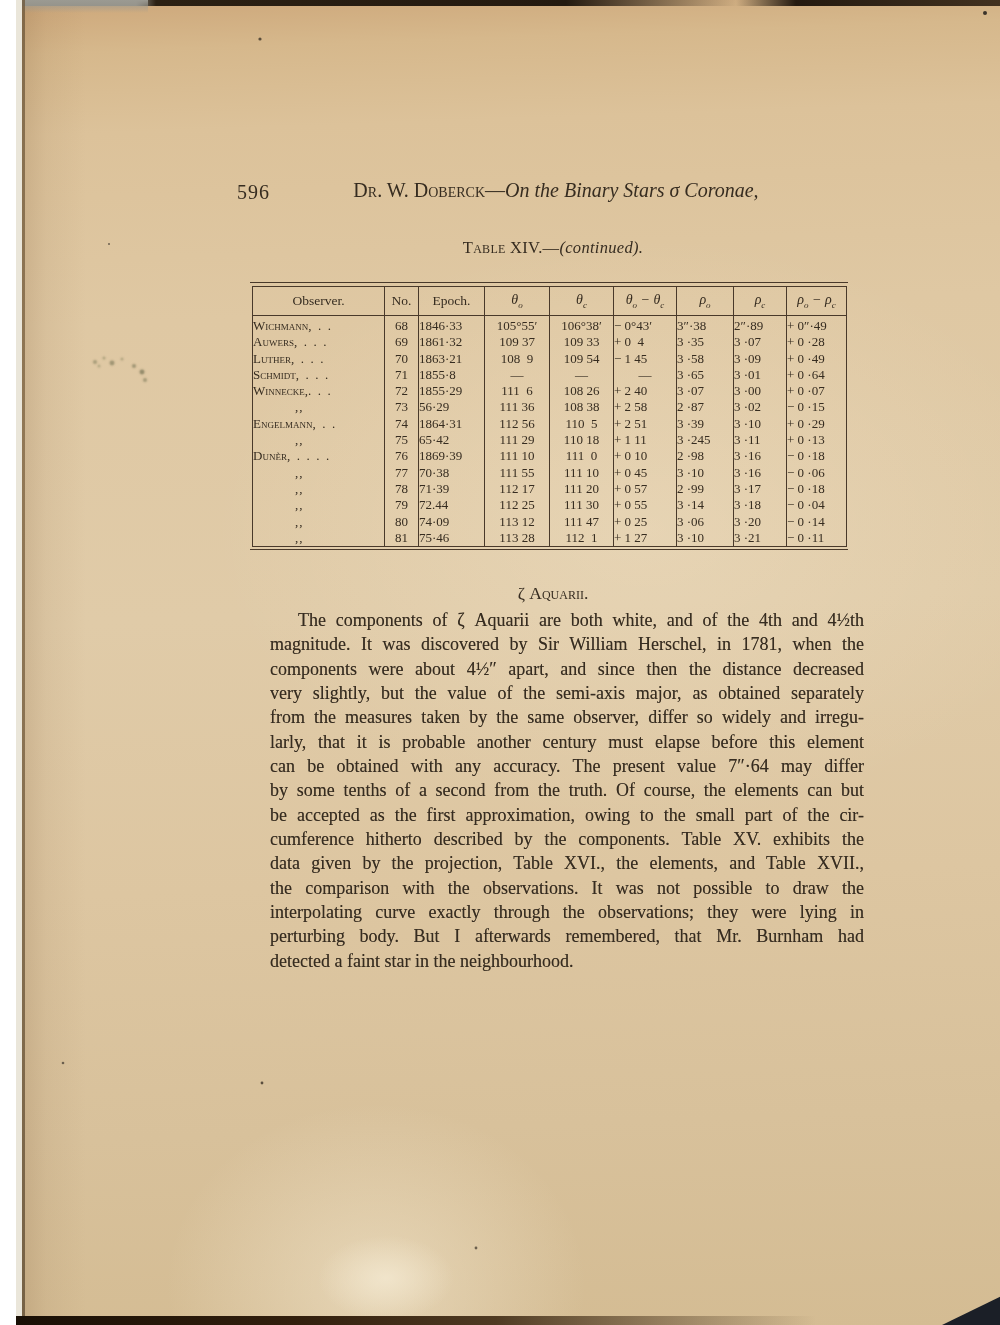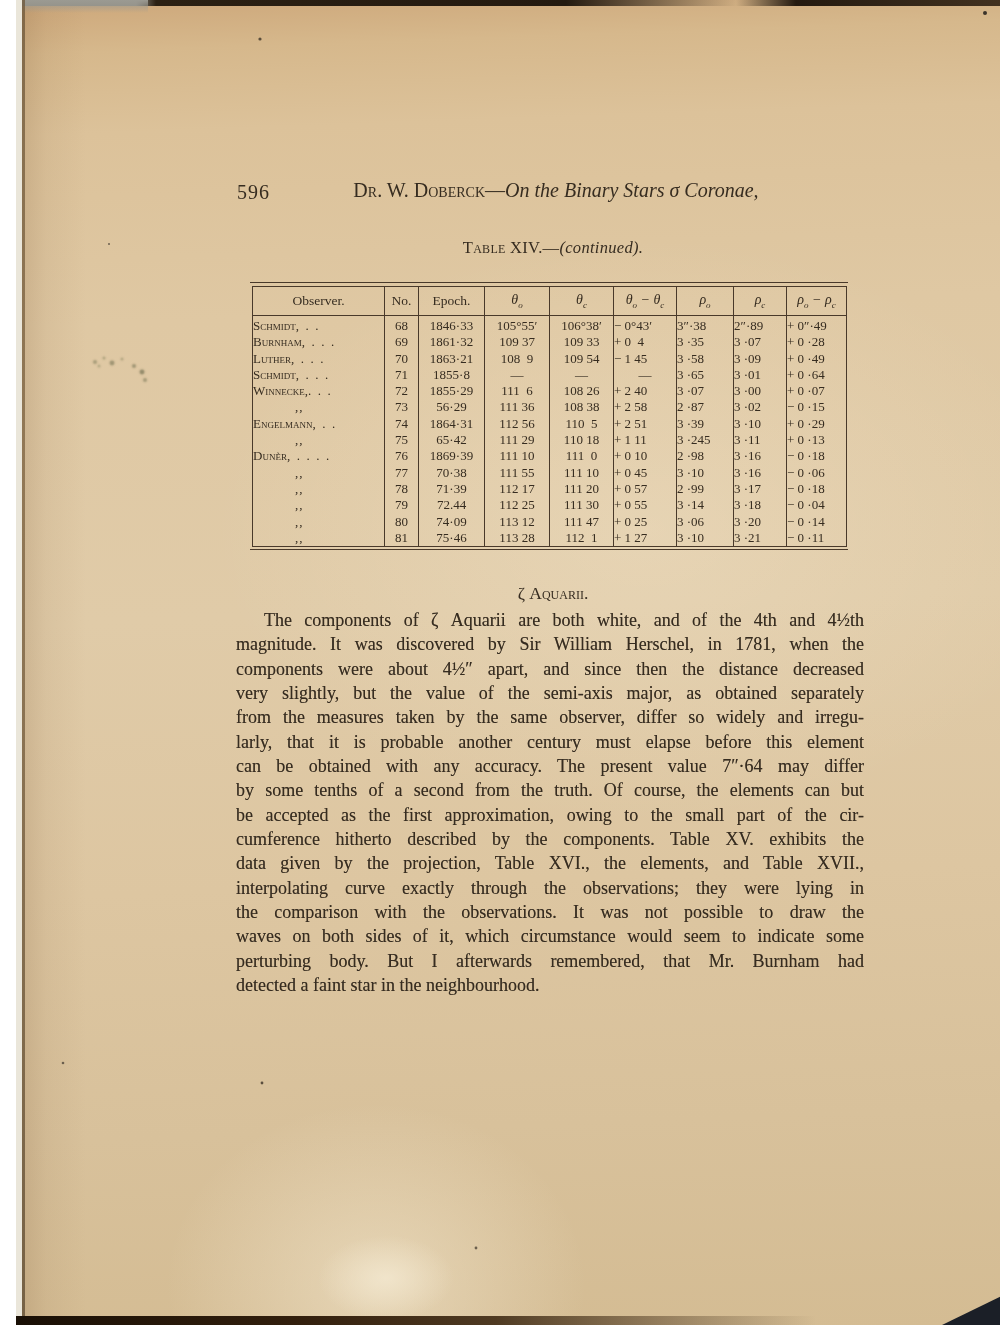--- a/index.html
+++ b/index.html
@@ -58,32 +58,32 @@
   table.obs th:first-child,table.obs td:first-child{border-left:none;}
   table.obs th{border-bottom:1.4px solid var(--line);height:28px;font-size:13.5px;font-weight:normal;text-align:center;}
   table.obs th.sym{font-style:italic;font-size:14px;}
   table.obs th sub,{font-size:9px;}
   table.obs sub{font-size:9px;font-style:italic;}
   table.obs td{height:16.3px;line-height:16.3px;font-size:13px;white-space:pre;}
   tbody tr:first-child td{padding-top:2px;}
   td.c0{text-align:left;padding-left:13px;font-variant:small-caps;font-size:13px;}
   td.c0.ditto{font-variant:normal;padding-left:42px;letter-spacing:1px;}
   td.c1{text-align:center;}
-  td.c2{text-align:center;padding-right:9px;margin-top:32px;}
+  td.c2{text-align:left;padding-right:9px;margin-top:32px;}
   td.c3,td.c4{text-align:center;}
   td.c5{text-align:left;padding-left:9px;}
   td.c6,td.c7{text-align:left;padding-left:13px;}
   td.c8{text-align:left;padding-left:8px;margin-top:26px;}
   td.dash{text-align:center !important;padding:0 !important;}
 
   
   .section-heading{position:absolute;left:237px;top:583px;width:600px;text-align:center;font-size:17.5px;}
   .paragraph{position:absolute;left:220px;top:608px;width:628px;font-size:18px;}
   .pline{height:24.35px;line-height:24.35px;white-space:nowrap;text-align:justify;text-align-last:justify;
-    text-shadow:0 0 .5px rgba(54,44,32,.5);}
+    text-shadow:0 0 .5px rgba(54,44,32,.5);margin-left:34px;}
   .pline.first{text-indent:28px;}
   .pline.last{text-align-last:left;}
 </style>
 </head>
 <body>
 
 <div class="scan">
   <div class="edge-top"></div>
   <div class="corner-grey"></div>
   <div class="edge-left-white"></div>
@@ -122,32 +122,32 @@
             <th class="c3 sym">θ<sub>o</sub></th>
             <th class="c4 sym">θ<sub>c</sub></th>
             <th class="c5 sym">θ<sub>o</sub> − θ<sub>c</sub></th>
             <th class="c6 sym">ρ<sub>o</sub></th>
             <th class="c7 sym">ρ<sub>c</sub></th>
             <th class="c8 sym">ρ<sub>o</sub> − ρ<sub>c</sub></th>
           </tr>
         </thead>
       <tbody id="tbody">
           <tr>
-            <td class="c0">Schmidt,  .  .</td>
+            <td class="c0">Wichmann,  .  .</td>
             <td class="c1">68</td>
             <td class="c2">1846·33</td>
             <td class="c3">105°55′</td>
             <td class="c4">106°38′</td>
             <td class="c5">− 0°43′</td>
             <td class="c6">3″·38</td>
             <td class="c7">2″·89</td>
             <td class="c8">+ 0″·49</td>
           </tr>
           <tr>
-            <td class="c0">Burnham,  .  .  .</td>
+            <td class="c0">Auwers,  .  .  .</td>
             <td class="c1">69</td>
             <td class="c2">1861·32</td>
             <td class="c3">109 37</td>
             <td class="c4">109 33</td>
             <td class="c5">+ 0  4</td>
             <td class="c6">3 ·35</td>
             <td class="c7">3 ·07</td>
             <td class="c8">+ 0 ·28</td>
           </tr>
           <tr>
@@ -294,19 +294,18 @@
       <div class="pline">magnitude. It was discovered by Sir William Herschel, in 1781, when the</div>
       <div class="pline">components were about 4½″ apart, and since then the distance decreased</div>
       <div class="pline">very slightly, but the value of the semi-axis major, as obtained separately</div>
       <div class="pline">from the measures taken by the same observer, differ so widely and irregu-</div>
       <div class="pline">larly, that it is probable another century must elapse before this element</div>
       <div class="pline">can be obtained with any accuracy. The present value 7″·64 may differ</div>
       <div class="pline">by some tenths of a second from the truth. Of course, the elements can but</div>
       <div class="pline">be accepted as the first approximation, owing to the small part of the cir-</div>
       <div class="pline">cumference hitherto described by the components. Table XV. exhibits the</div>
       <div class="pline">data given by the projection, Table XVI., the elements, and Table XVII.,</div>
+      <div class="pline">the comparison with the observations. It was not possible to draw the</div>
       <div class="pline">interpolating curve exactly through the observations; they were lying in</div>
-      <div class="pline">the comparison with the observations. It was not possible to draw the</div>
-      <div class="pline">waves on both sides of it, which circumstance would seem to indicate some</div>
       <div class="pline">perturbing body. But I afterwards remembered, that Mr. Burnham had</div>
       <div class="pline last">detected a faint star in the neighbourhood.</div>
     </div>
 </div>
 
 </body></html>

